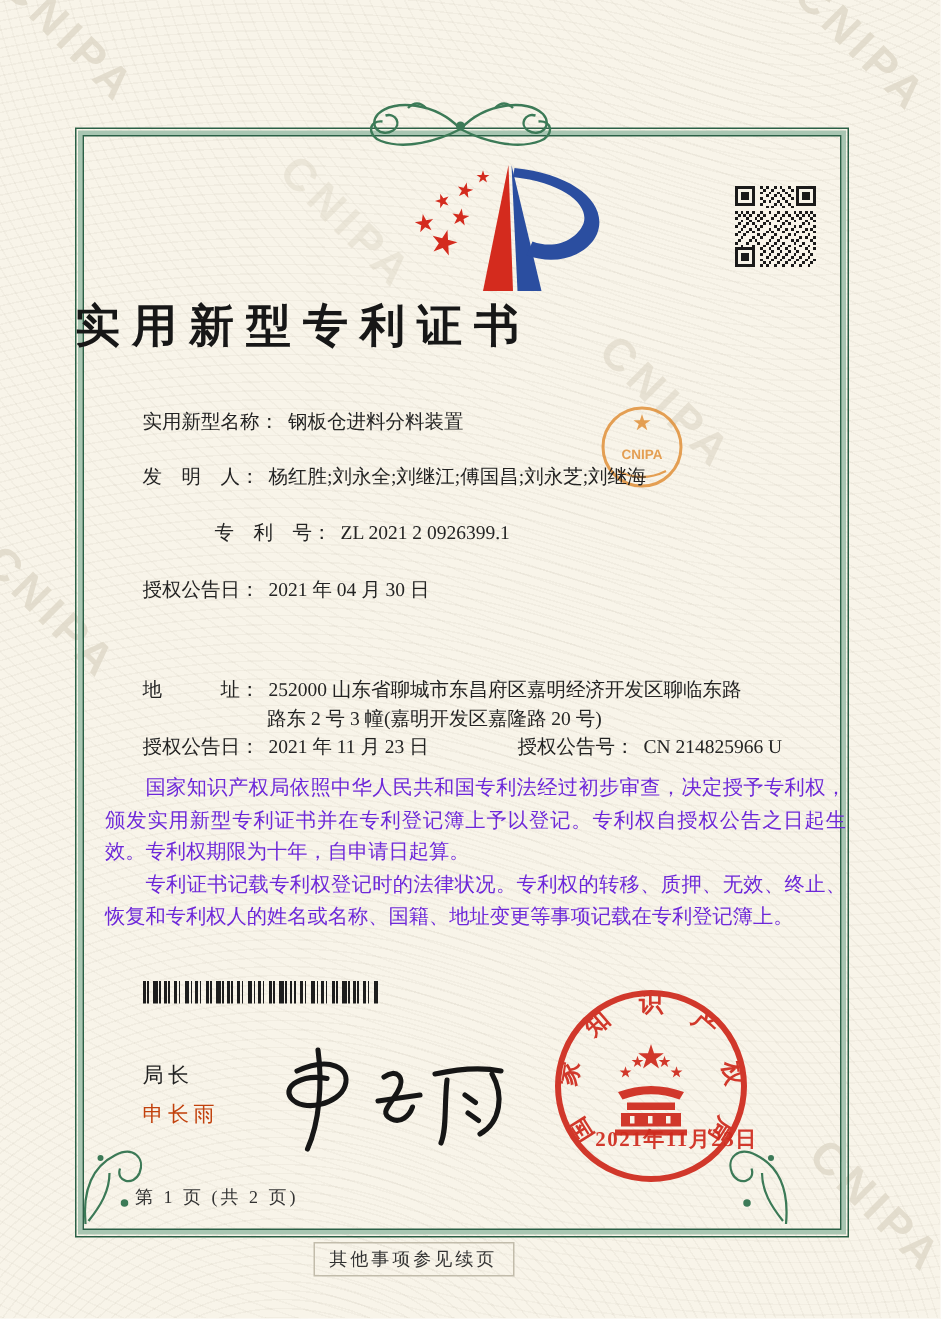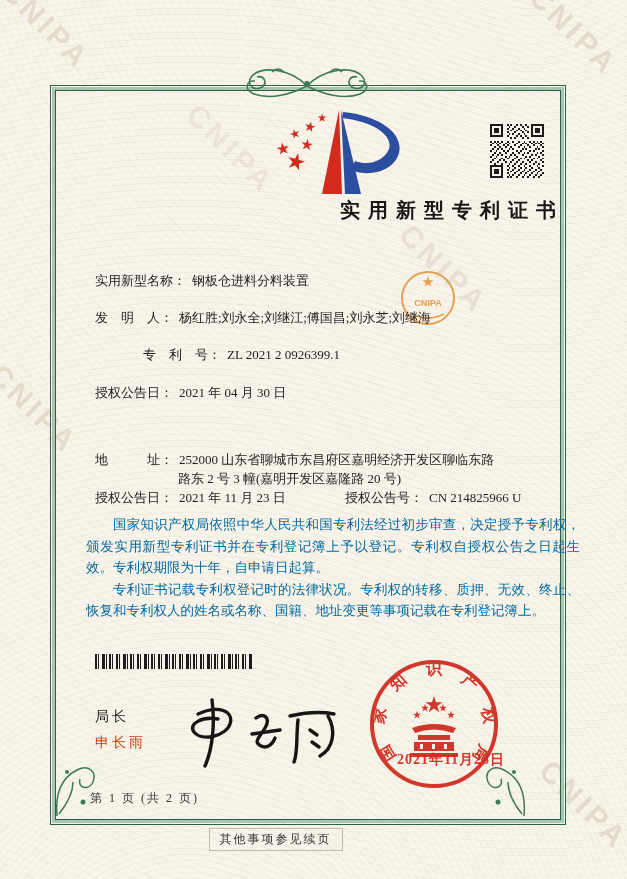--- a/index.html
+++ b/index.html
@@ -8,27 +8,27 @@
   .page::before{content:"";position:absolute;inset:0;pointer-events:none;
     background:
       repeating-radial-gradient(circle at 30% 115%, rgba(150,140,120,.07) 0 1px, transparent 1px 6px),
       repeating-radial-gradient(circle at 85% -15%, rgba(150,140,120,.06) 0 1px, transparent 1px 7px);}
   .wm{position:absolute;color:#ddd6c5;font-weight:bold;font-size:30px;letter-spacing:4px;
       transform:rotate(45deg);opacity:.75;font-family:"Liberation Sans",sans-serif;white-space:nowrap;}
   .frame{position:absolute;left:50px;top:85px;width:514px;height:738px;border:1px solid #2a6046;}
   .frame-band{position:absolute;inset:1px;border:3px solid #a8c6b2;}
   .frame-line{position:absolute;inset:4px;border:1px solid #2a6046;}
   .certno{position:absolute;left:95px;top:120px;font-size:13px;color:#2b2b2b;letter-spacing:2px;}
-  .title{position:absolute;left:50px;top:197px;width:514px;text-align:right;font-size:20px;
+  .title{position:absolute;left:50px;top:197px;width:514px;text-align:left;font-size:30px;
          font-weight:bold;color:#171717;letter-spacing:8px;}
   .row{position:absolute;font-size:13px;color:#232323;white-space:nowrap;}
   .row .lab{display:inline-block;min-width:77px;}
   .row .val{margin-left:6px;}
   .body-text{position:absolute;left:70px;top:514px;width:494px;font-size:13.5px;line-height:21.5px;
-             color:#0369a1;text-align:justify;margin-left:16px;}
+             color:#6d28d9;text-align:justify;}
   .body-text p{margin:0;text-indent:2em;}
   .barcode{position:absolute;left:95px;top:654px;width:158px;height:15px;
     background:repeating-linear-gradient(90deg,
       #1d1d1d 0 2px,transparent 2px 3px,
       #1d1d1d 3px 4px,transparent 4px 7px,
       #1d1d1d 7px 10px,transparent 10px 11px,
       #1d1d1d 11px 12px,transparent 12px 14px,
       #1d1d1d 14px 16px,transparent 16px 17px,
       #1d1d1d 17px 18px,transparent 18px 21px);}
   .sig-title{position:absolute;left:95px;top:708px;font-size:14px;letter-spacing:3px;color:#222;}

